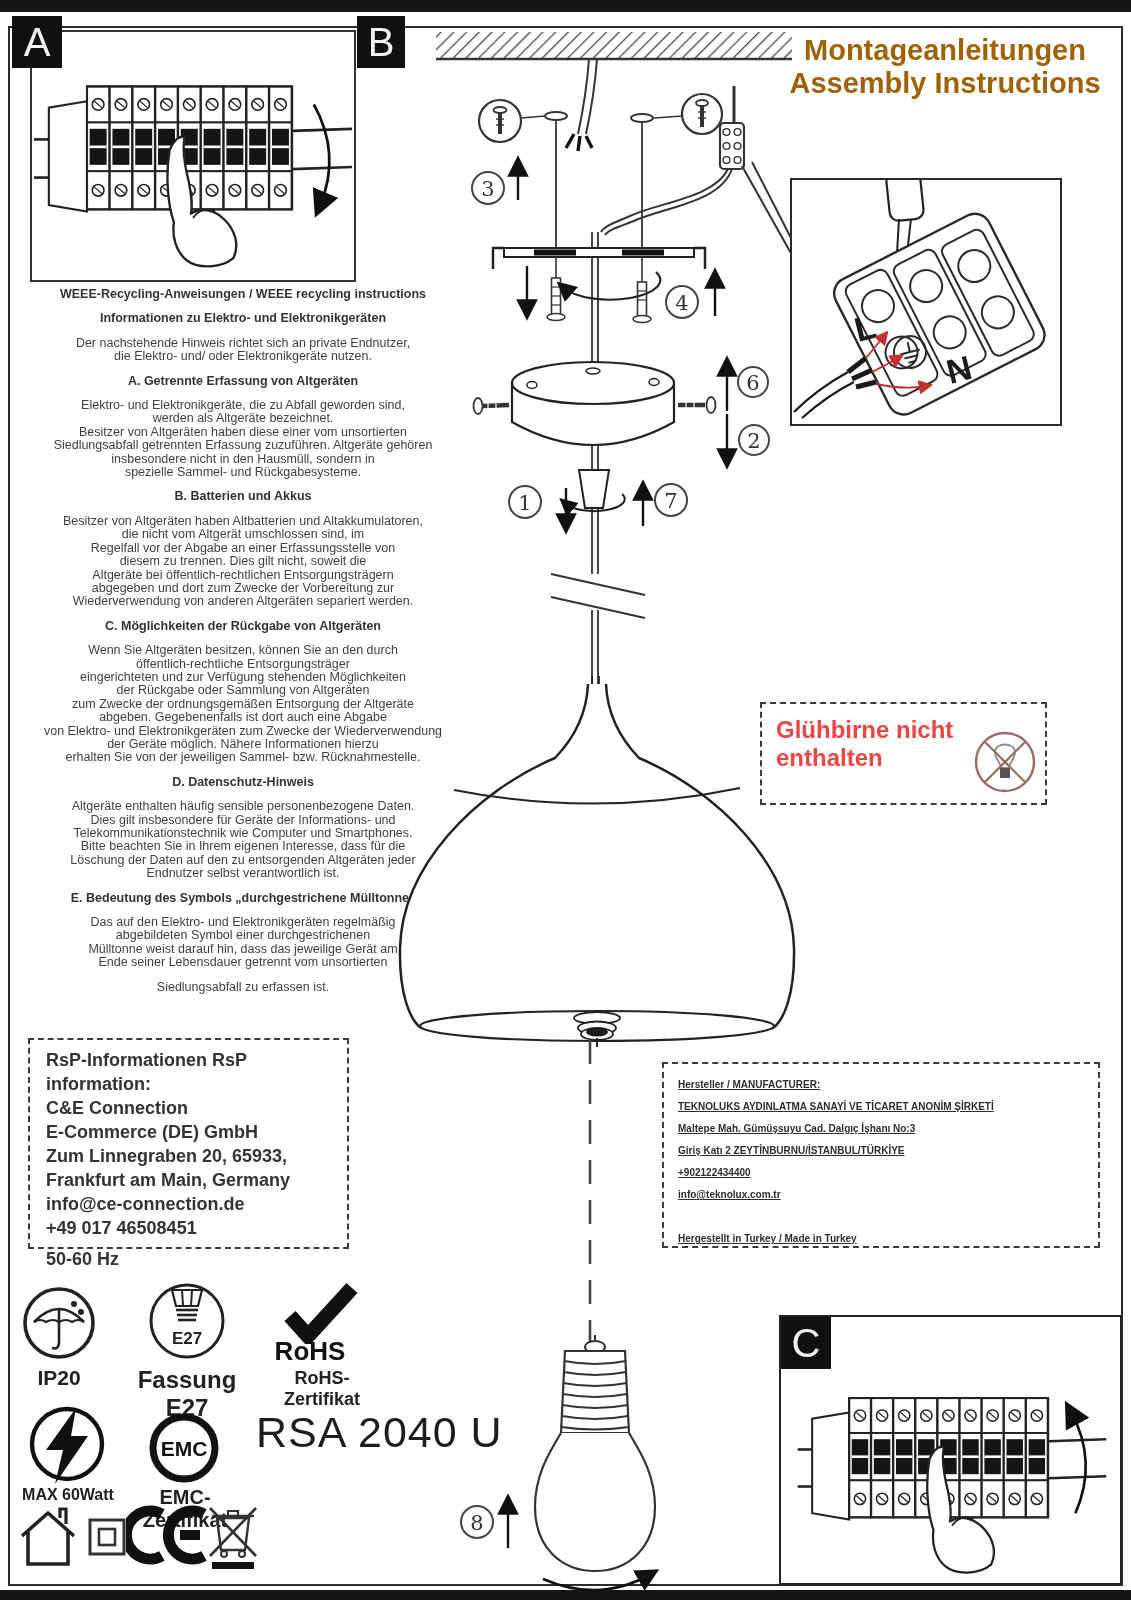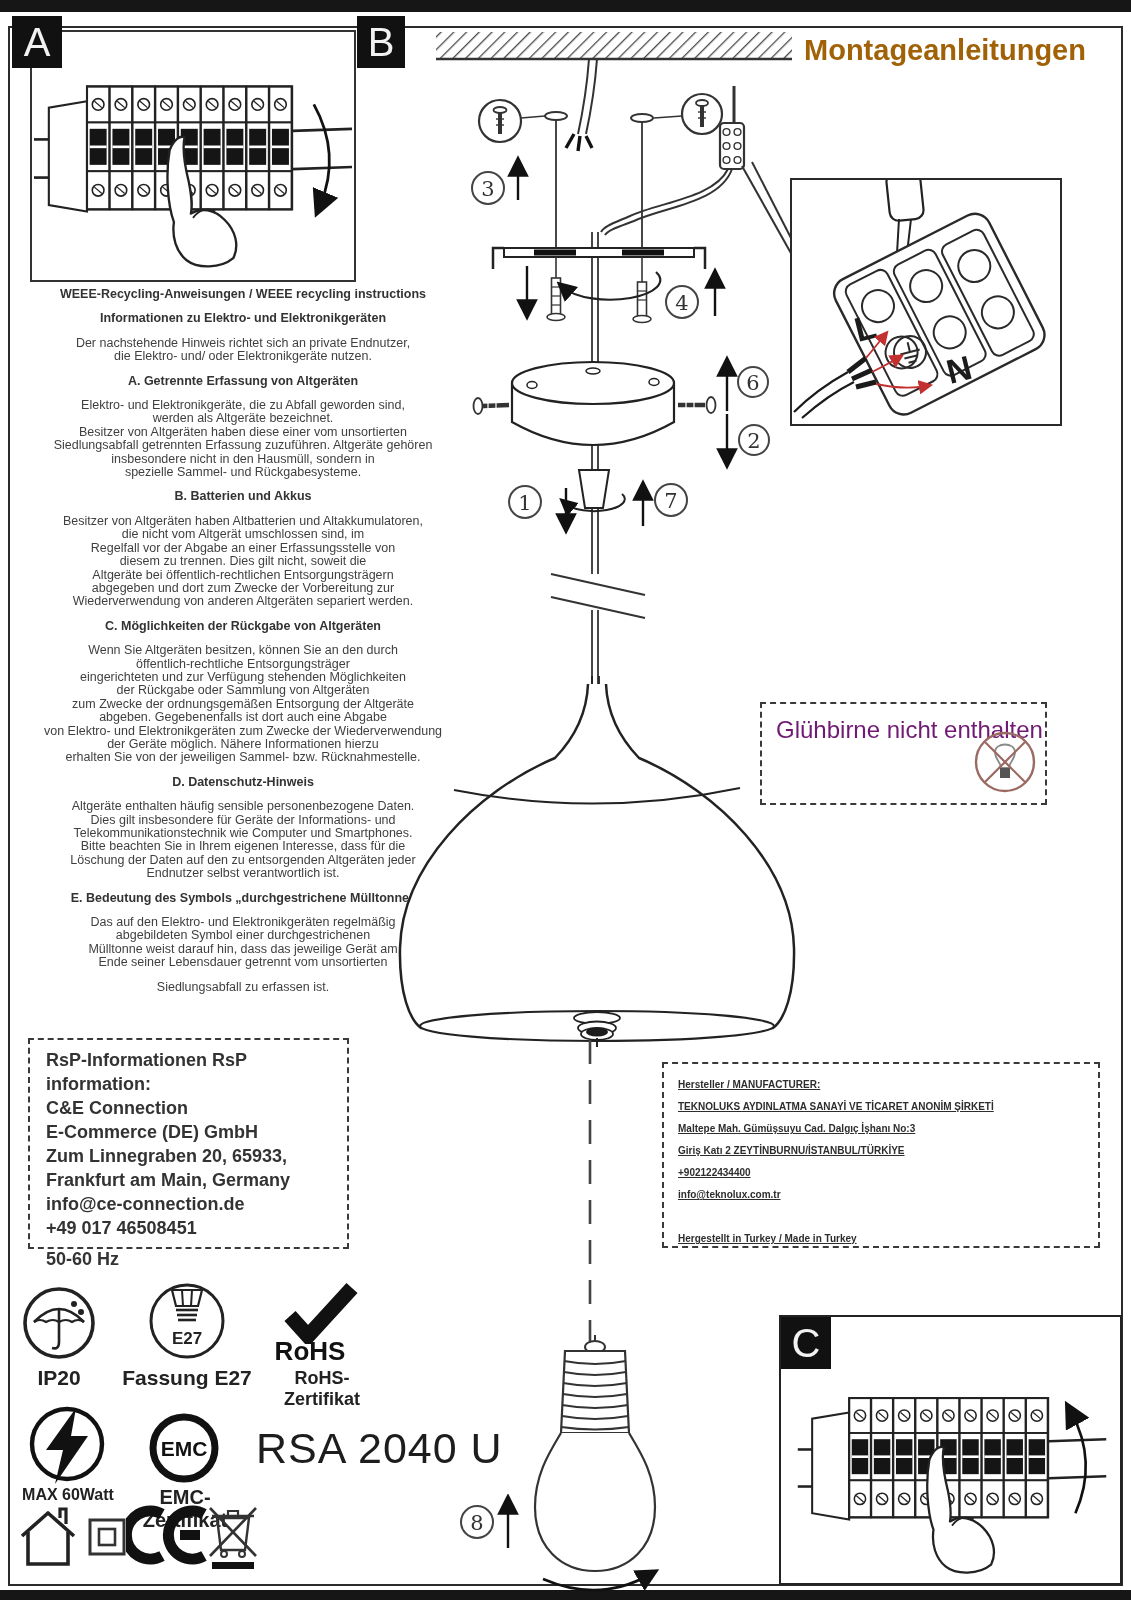--- a/index.html
+++ b/index.html
@@ -21,28 +21,28 @@
   #weee .wh{font-weight:bold;margin:11px 0 11px 0;color:#333;}
   #weee .wt{font-weight:bold;color:#333;}
   #weee .wb{margin:0;}
   
   #brand{left:780px;top:34px;width:330px;text-align:center;}
   #logo{font-size:60px;font-weight:bold;letter-spacing:-2px;line-height:60px;}
   #brand .sub{font-size:29px;font-weight:bold;color:#a16207;line-height:33px;}
   
   .dashed{border:2.5px dashed #3a3a3a;background:#fff;}
   #bulbbox{left:760px;top:702px;width:283px;height:99px;}
-  #bulbbox .t{font-size:24px;font-weight:normal;color:#701a75;}
+  #bulbbox .t{font-size:24px;font-weight:bold;color:#ef4444;}
   #rspbox{left:28px;top:1038px;width:317px;height:207px;padding:0;}
   #rspbox .inner{padding:8px 0 0 16px;font-size:18px;font-weight:bold;color:#333;line-height:24px;}
   #mfgbox{left:662px;top:1062px;width:434px;height:182px;}
   #mfgbox .inner{padding:10px 0 0 14px;font-size:10px;font-weight:bold;color:#2d2d2d;line-height:22px;text-decoration:underline;}
   
   .speclab{font-weight:bold;color:#222;text-align:center;}
-  #model{left:256px;top:1408px;font-size:43px;font-weight:500;color:#1d1d1d;letter-spacing:1px;margin-top:16px;}
+  #model{left:256px;top:1408px;font-size:43px;font-weight:500;color:#1d1d1d;letter-spacing:1px;}
   svg{display:block;}
 </style>
 </head>
 <body>
 
 <div id="page">
 
   <div class="abs bar" style="top:0;height:12px;"></div>
   <div class="abs bar" style="top:1590px;height:10px;"></div>
 
@@ -97,20 +97,21 @@
   <div class="abs seclab" style="left:12px;top:16px;">
     <span>A</span>
   </div>
 
   <div class="abs seclab" style="left:357px;top:16px;width:48px;">
     <span>B</span>
   </div>
 
   <div class="abs" id="brand">
     <div class="sub">Montageanleitungen</div>
+    <div class="sub">Assembly Instructions</div>
   </div>
 
   <svg class="abs" style="left:408px;top:26px;" width="392" height="672" viewBox="0 0 392 672">
     <defs>
       <pattern id="hatch" width="9" height="9" patternUnits="userSpaceOnUse" patternTransform="rotate(45)">
         <line x1="0" y1="0" x2="0" y2="9" stroke="#4a4a4a" stroke-width="2.6"></line>
       </pattern>
       <marker id="md1" markerWidth="9" markerHeight="9" refX="4.5" refY="4.5" orient="auto">
         <path d="M0,0 L9,4.5 L0,9 Z" fill="#111"></path>
       </marker>
@@ -432,21 +433,21 @@
   <svg class="abs" style="left:148px;top:1282px;" width="78" height="78" viewBox="0 0 78 78">
     <circle cx="39" cy="39" r="36" fill="none" stroke="#222" stroke-width="3"></circle>
     <path d="M24,8 L54,8 L50,24 L28,24 Z" fill="none" stroke="#222" stroke-width="2.2"></path>
     <line x1="34" y1="8" x2="35" y2="24" stroke="#222" stroke-width="2"></line>
     <line x1="44" y1="8" x2="43" y2="24" stroke="#222" stroke-width="2"></line>
     <line x1="28" y1="28" x2="50" y2="28" stroke="#222" stroke-width="2.6"></line>
     <line x1="29" y1="33" x2="49" y2="33" stroke="#222" stroke-width="2.6"></line>
     <line x1="30" y1="38" x2="48" y2="38" stroke="#222" stroke-width="2.6"></line>
     <text x="39" y="62" text-anchor="middle" font-family="'Liberation Sans',sans-serif" font-size="17" font-weight="bold" fill="#222">E27</text>
   </svg>
-  <div class="abs speclab" style="left:113px;top:1366px;width:148px;font-size:21px;">Fassung E27</div>
+  <div class="abs speclab" style="left:113px;top:1366px;width:148px;font-size:24px;">Fassung E27</div>
 
   <svg class="abs" style="left:282px;top:1282px;" width="78" height="62" viewBox="0 0 78 62">
     <path d="M8,34 L26,54 L70,6" fill="none" stroke="#111" stroke-width="15"></path>
   </svg>
   <div class="abs speclab" style="left:270px;top:1336px;width:80px;font-size:26px;color:#111;">RoHS</div>
   <div class="abs speclab" style="left:258px;top:1368px;width:128px;font-size:18px;">RoHS-Zertifikat</div>
 
   <svg class="abs" style="left:26px;top:1404px;" width="82" height="82" viewBox="0 0 82 82">
     <circle cx="41" cy="40" r="35" fill="none" stroke="#111" stroke-width="4.4"></circle>
     <path d="M50,4 L20,46 L37,46 L29,80 L62,32 L45,32 Z" fill="#111"></path>

